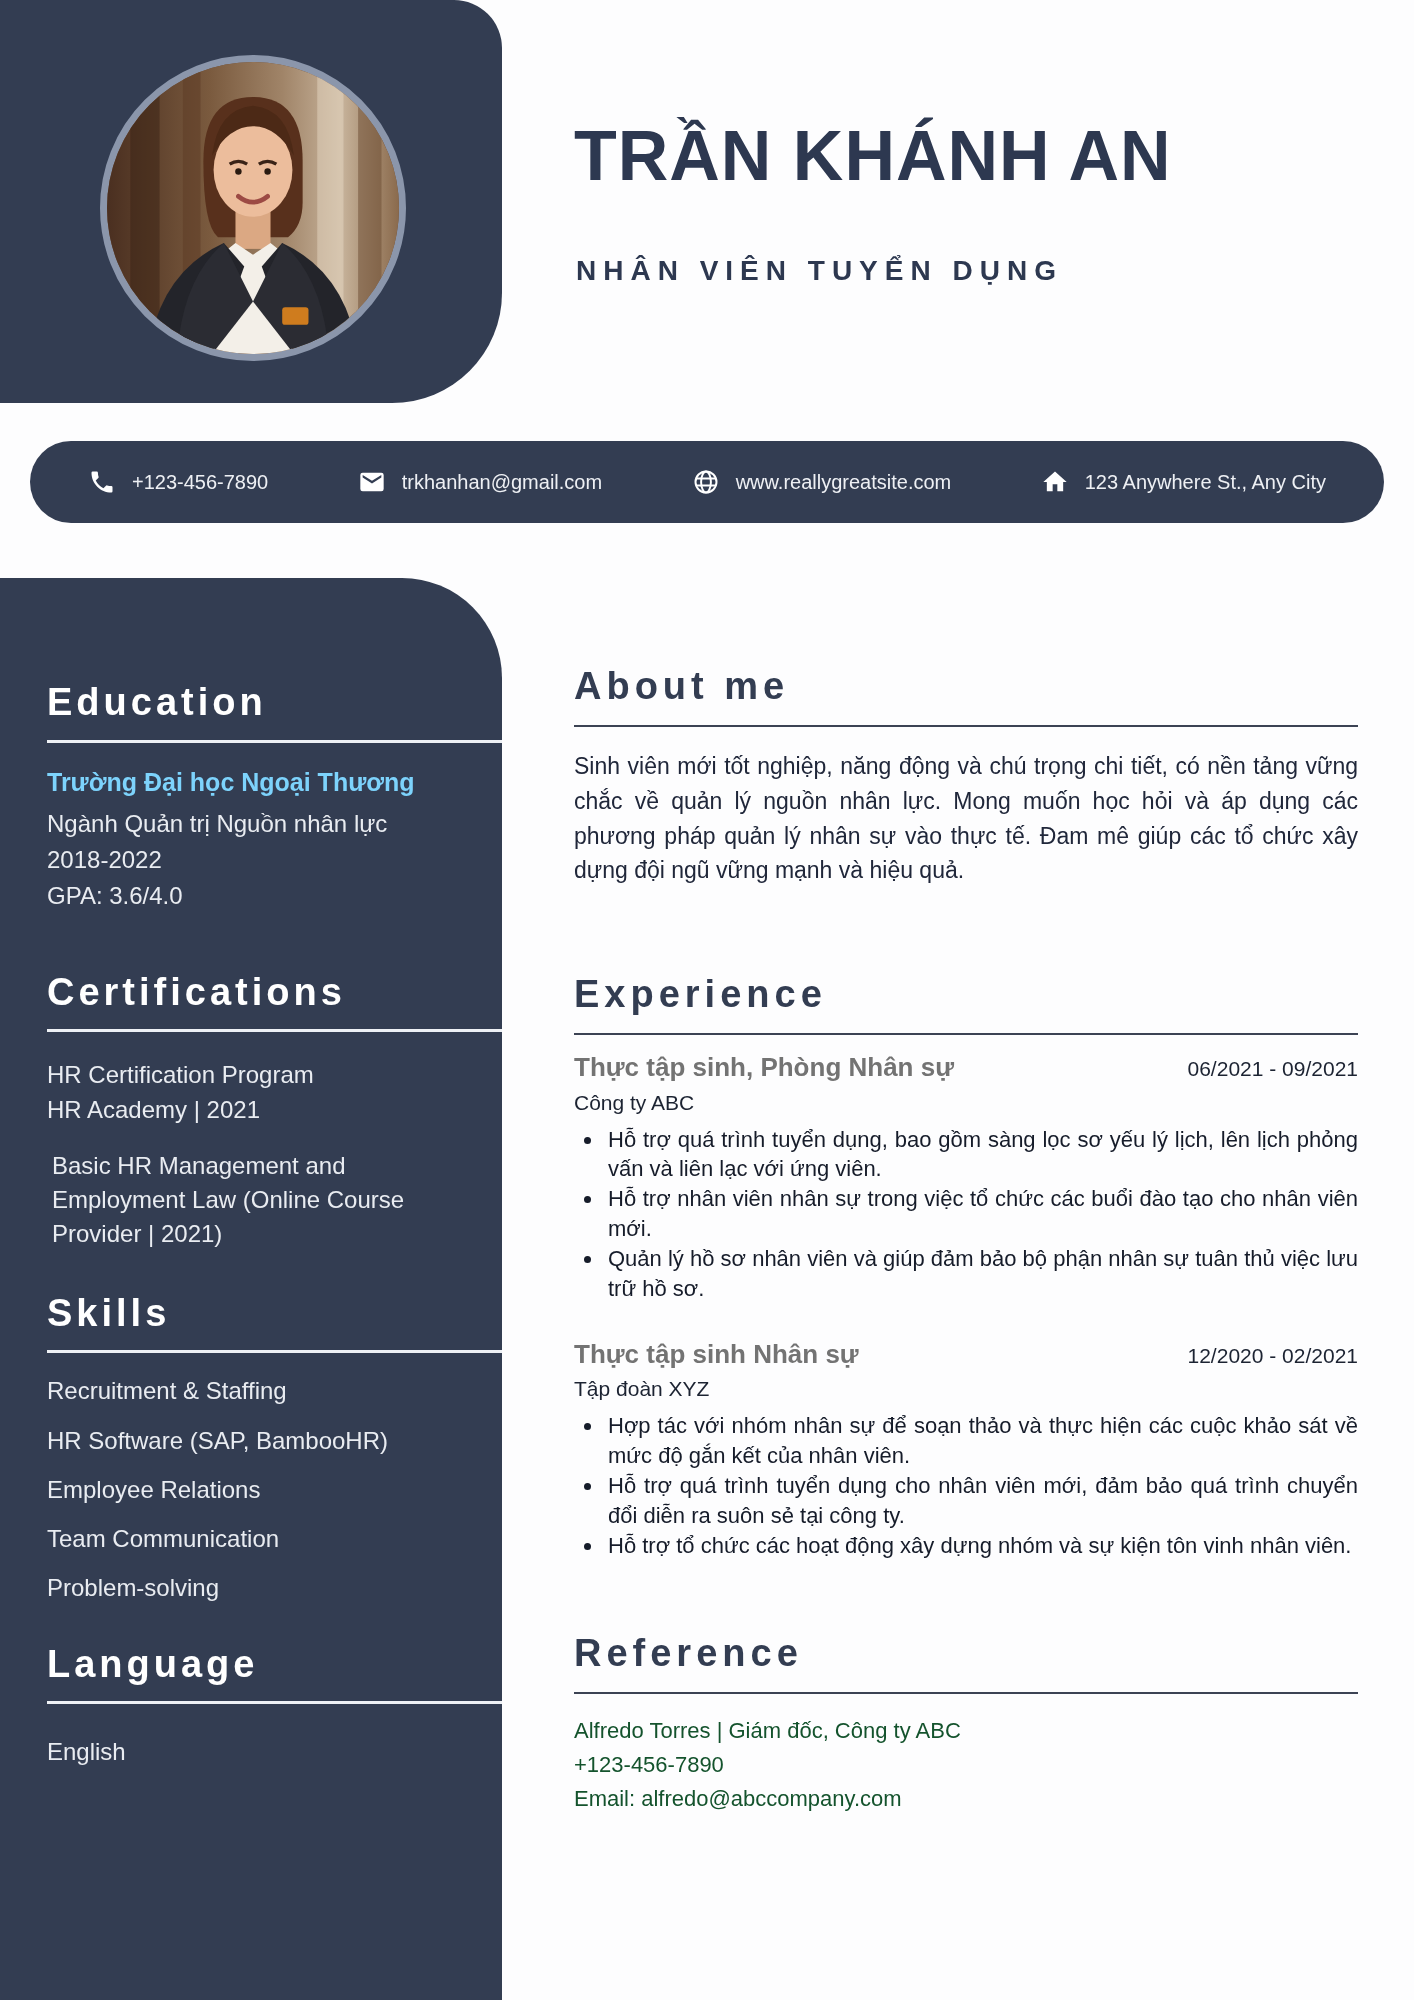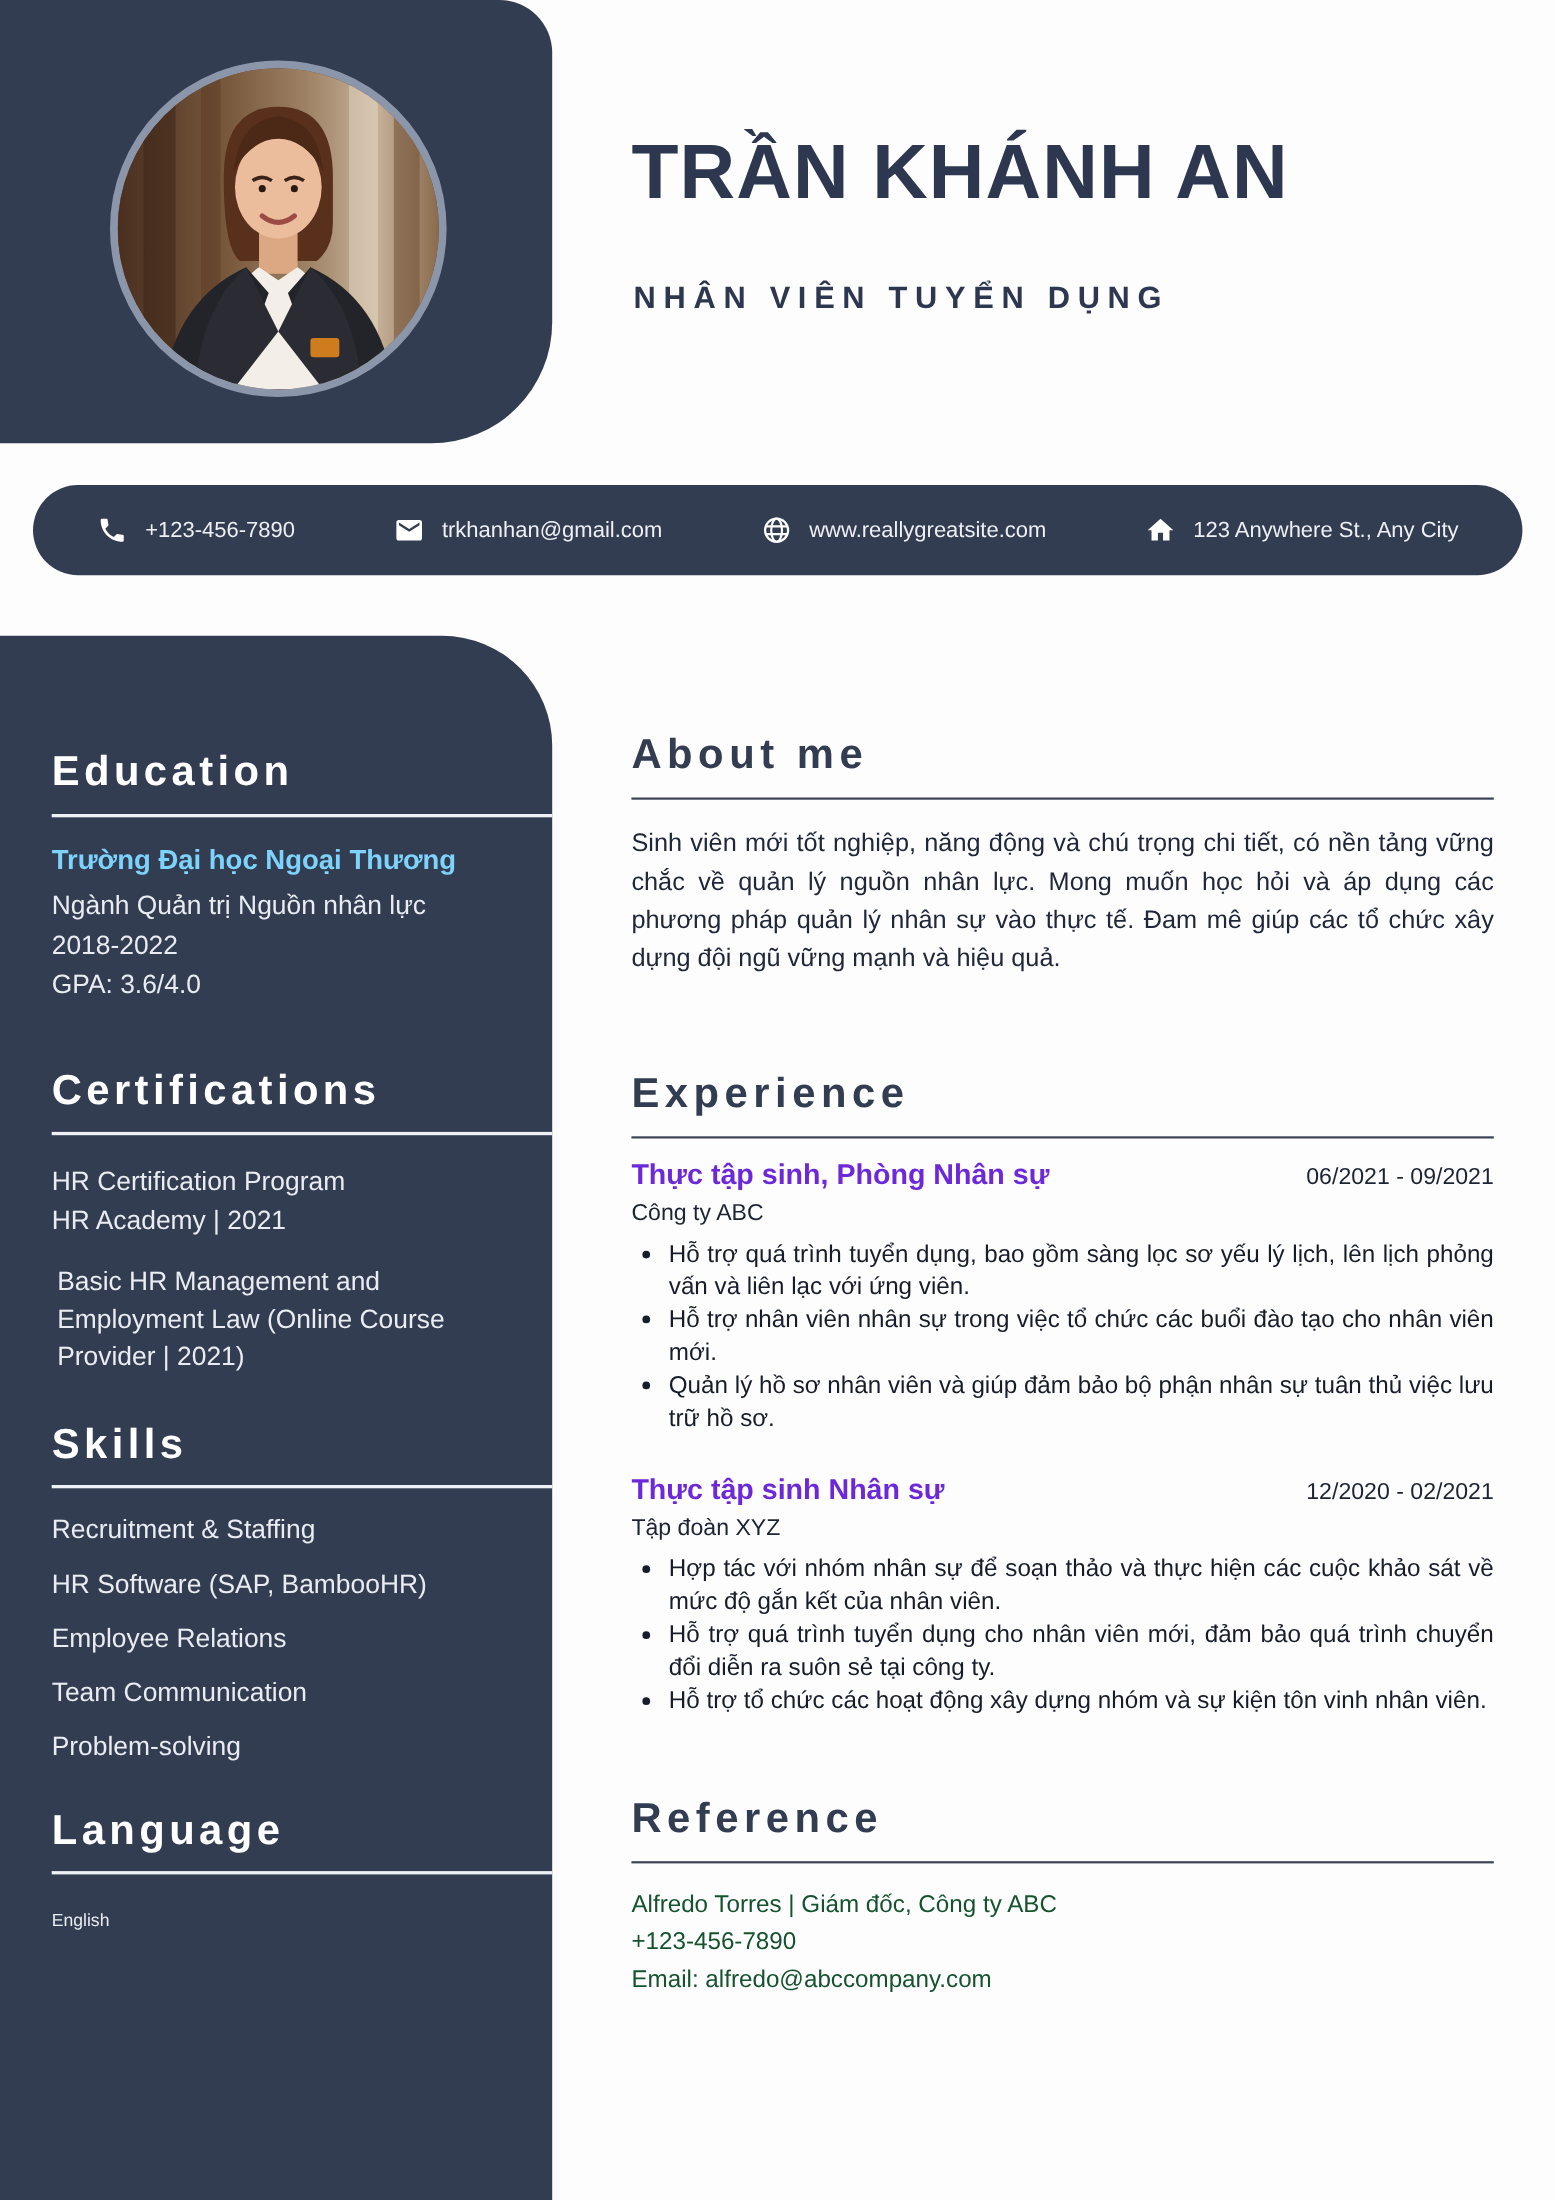--- a/index.html
+++ b/index.html
@@ -52,35 +52,35 @@
   .edu-school{font-size:25px;font-weight:700;color:#7dd3fc;margin-top:24px;line-height:1.25;}
   .edu-details{margin-top:8px;font-size:24px;line-height:1.5;color:#e9ecf1;}
   .cert-item{font-size:24px;line-height:1.42;color:#e9ecf1;padding-right:70px;}
   .cert-item.first{margin-top:26px;}
   .cert-item.second{margin-top:22px;padding-left:5px;}
   .mt-cert{margin-top:56px;}
   .mt-skills{margin-top:40px;}
   .mt-lang{margin-top:40px;}
   .skills-list{margin-top:24px;}
   .skill-item{font-size:24px;line-height:1.17;margin-bottom:21px;color:#e9ecf1;}
-  .lang-item{font-size:16px;margin-top:34px;color:#e9ecf1;}
+  .lang-item{font-size:24px;margin-top:34px;color:#e9ecf1;}
   
   .main-col{position:absolute;left:574px;top:664px;width:784px;}
   .main-heading{
     font-size:38px;font-weight:700;letter-spacing:5px;color:#333d52;line-height:1.2;margin:0;
   }
   .main-rule{height:2px;background:#3c4354;margin-top:15px;}
   .about-text{
     margin-top:22px;font-size:23px;line-height:1.52;color:#20273a;text-align:justify;
   }
   .mt-exp{margin-top:84px;}
   .mt-ref{margin-top:70px;}
   .job-header{display:flex;justify-content:space-between;align-items:baseline;margin-top:16px;}
   .job-header.second{margin-top:34px;}
-  .job-name{font-size:26px;font-weight:700;color:#6d28d9;line-height:1.25;}
+  .job-name{font-size:26px;font-weight:700;color:#737373;line-height:1.25;}
   .job-dates{font-size:21px;color:#1c2332;}
   .job-company{font-size:21px;color:#1c2332;margin-top:7px;}
   .job-bullets{margin:10px 0 0 0;padding-left:30px;}
   .job-bullets li{
     font-size:22px;line-height:1.36;color:#161c2a;text-align:justify;padding-left:4px;
   }
   .ref-lines{margin-top:20px;font-size:22px;line-height:1.55;color:#14532d;}
 </style>
 </head>
 <body>

